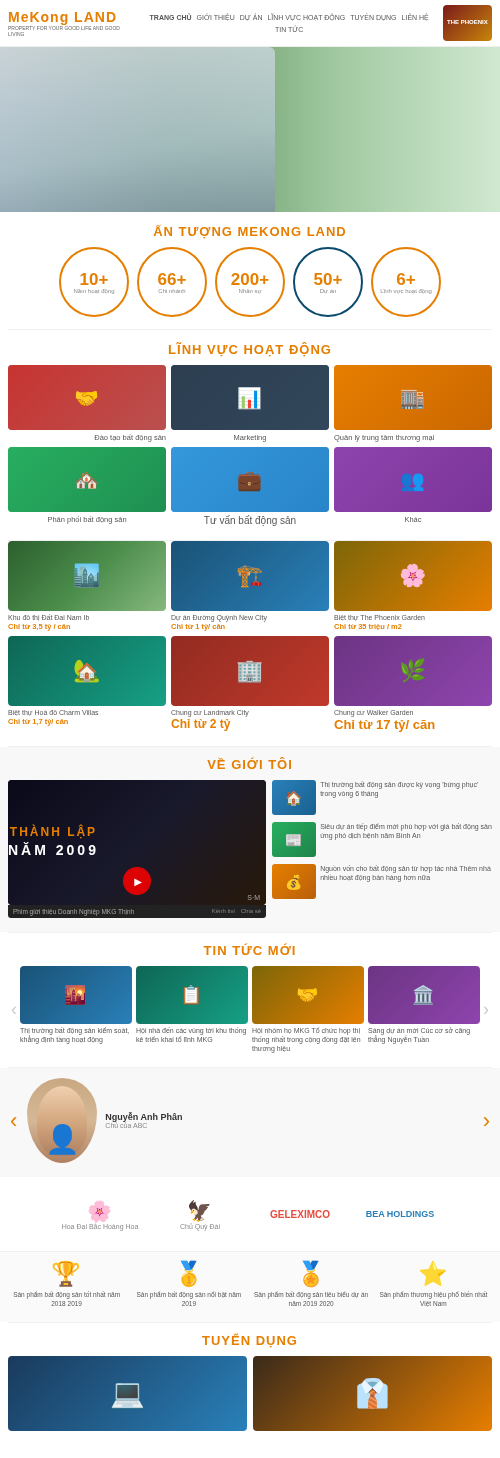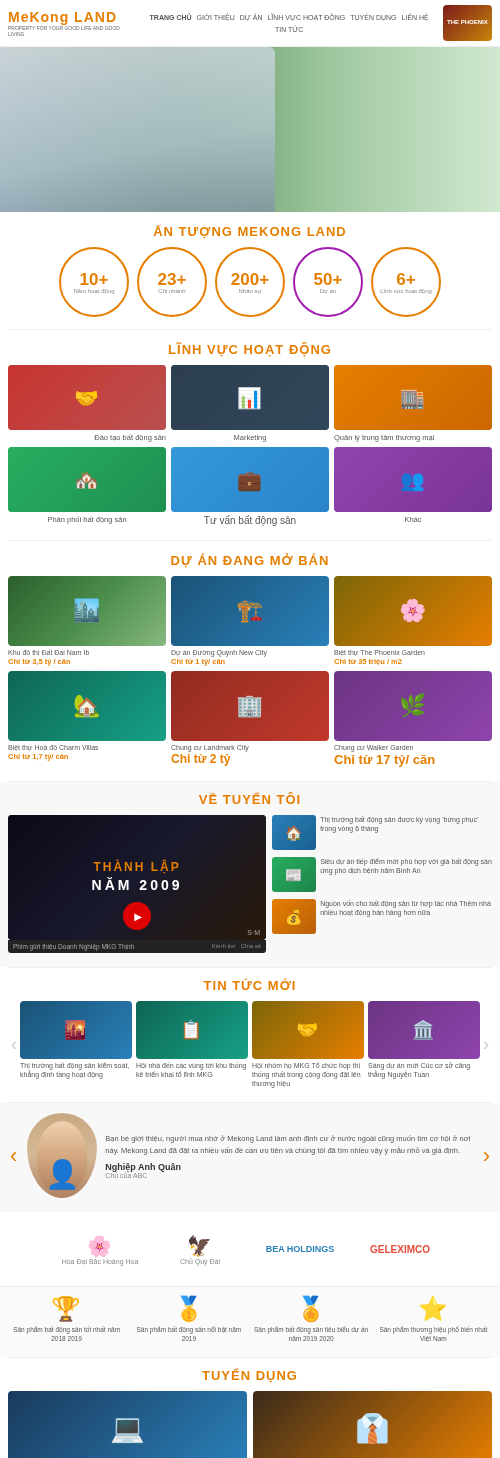--- a/index.html
+++ b/index.html
@@ -36,28 +36,28 @@
 </div>
 
 <div>
   <div style="text-align:center;font-size:13px;font-weight:bold;color:#e67e00;margin:12px 0 8px;letter-spacing:1px;">ẤN TƯỢNG MEKONG LAND</div>
   <div style="display:flex;justify-content:center;gap:8px;padding:0 8px 12px;">
     <div style="width:70px;height:70px;border-radius:50%;border:2px solid #e67e00;display:flex;flex-direction:column;align-items:center;justify-content:center;">
       <div style="font-size:17px;font-weight:bold;color:#e67e00;line-height:1;">10+</div>
       <div style="font-size:6px;color:#888;text-align:center;padding:0 4px;">Năm hoạt động</div>
     </div>
     <div style="width:70px;height:70px;border-radius:50%;border:2px solid #e67e00;display:flex;flex-direction:column;align-items:center;justify-content:center;">
-      <div style="font-size:17px;font-weight:bold;color:#e67e00;line-height:1;">23+</div>
+      <div style="font-size:17px;font-weight:bold;color:#e67e00;line-height:1;">66+</div>
       <div style="font-size:6px;color:#888;text-align:center;padding:0 4px;">Chi nhánh</div>
     </div>
     <div style="width:70px;height:70px;border-radius:50%;border:2px solid #e67e00;display:flex;flex-direction:column;align-items:center;justify-content:center;">
       <div style="font-size:17px;font-weight:bold;color:#e67e00;line-height:1;">200+</div>
       <div style="font-size:6px;color:#888;text-align:center;padding:0 4px;">Nhân sự</div>
     </div>
-    <div style="width:70px;height:70px;border-radius:50%;border:2px solid #a21caf;display:flex;flex-direction:column;align-items:center;justify-content:center;">
+    <div style="width:70px;height:70px;border-radius:50%;border:2px solid #0c4a6e;display:flex;flex-direction:column;align-items:center;justify-content:center;">
       <div style="font-size:17px;font-weight:bold;color:#e67e00;line-height:1;">50+</div>
       <div style="font-size:6px;color:#888;text-align:center;padding:0 4px;">Dự án</div>
     </div>
     <div style="width:70px;height:70px;border-radius:50%;border:2px solid #e67e00;display:flex;flex-direction:column;align-items:center;justify-content:center;">
       <div style="font-size:17px;font-weight:bold;color:#e67e00;line-height:1;">6+</div>
       <div style="font-size:6px;color:#888;text-align:center;padding:0 4px;">Lĩnh vực hoạt động</div>
     </div>
   </div>
 </div>
 
@@ -113,21 +113,20 @@
         </div>
       </div>
       <div style="font-size:7.5px;color:#555;text-align:center;margin-top:3px;">Khác</div>
     </div>
   </div>
 </div>
 
 <hr style="border:none;border-top:1px solid #f0f0f0;margin:0 8px;">
 
 <div>
-  <div style="text-align:center;font-size:13px;font-weight:bold;color:#e67e00;margin:12px 0 8px;letter-spacing:1px;">DỰ ÁN ĐANG MỞ BÁN</div>
   <div style="padding:0 8px 14px;">
     <div style="display:grid;grid-template-columns:1fr 1fr 1fr;gap:5px;margin-bottom:5px;">
       <div style="cursor:pointer;">
         <div style="width:100%;height:70px;border-radius:4px;background:linear-gradient(135deg,#2c5f2e,#4a8c4a,#87b87f);display:flex;align-items:center;justify-content:center;overflow:hidden;">
           <span style="font-size:22px;">🏙️</span>
         </div>
         <div style="font-size:7px;color:#555;margin-top:2px;line-height:1.3;">Khu đô thị Đất Đai Nam Ib</div>
         <div style="font-size:7.5px;color:#e67e00;font-weight:bold;">Chỉ từ 3,5 tỷ / căn</div>
       </div>
       <div style="cursor:pointer;">
@@ -167,25 +166,25 @@
         <div style="font-size:7px;color:#555;margin-top:2px;line-height:1.3;">Chung cư Walker Garden</div>
         <div style="font-size:13px;color:#e67e00;font-weight:bold;">Chỉ từ 17 tỷ/ căn</div>
       </div>
     </div>
   </div>
 </div>
 
 <hr style="border:none;border-top:1px solid #f0f0f0;margin:0 8px;">
 
 <div style="background:#f8f8f8;padding:10px 8px 14px;">
-  <div style="text-align:center;font-size:13px;font-weight:bold;color:#e67e00;margin-bottom:8px;letter-spacing:1px;">VỀ TUYỂN TÔI</div>
+  <div style="text-align:center;font-size:13px;font-weight:bold;color:#e67e00;margin-bottom:8px;letter-spacing:1px;">VỀ GIỚI TÔI</div>
   <div style="display:flex;gap:6px;">
 
     <div style="width:54%;cursor:pointer;">
-      <div style="width:100%;height:125px;background:#000000;border-radius:4px;display:flex;flex-direction:column;align-items:center;justify-content:center;position:relative;overflow:hidden;">
+      <div style="width:100%;height:125px;background:#000000;border-radius:4px;display:flex;flex-direction:column;align-items:flex-start;justify-content:center;position:relative;overflow:hidden;">
         <div style="position:absolute;inset:0;background:linear-gradient(135deg,#0a0a1a,#1a1a2e,#2a1a0a);opacity:0.95;"></div>
         <div style="position:relative;z-index:2;text-align:center;">
           <div style="font-size:12px;font-weight:bold;color:#e67e00;letter-spacing:2px;line-height:1.4;">THÀNH LẬP</div>
           <div style="font-size:14px;font-weight:bold;color:#fff;letter-spacing:3px;line-height:1.4;">NĂM 2009</div>
         </div>
         <div style="position:absolute;bottom:10px;left:50%;transform:translateX(-50%);width:28px;height:28px;background:rgba(255,0,0,0.85);border-radius:50%;display:flex;align-items:center;justify-content:center;z-index:3;">
           <span style="font-size:10px;color:#fff;margin-left:2px;">▶</span>
         </div>
         <div style="position:absolute;bottom:4px;right:6px;font-size:7px;color:#aaa;z-index:3;">S·M</div>
       </div>
@@ -247,22 +246,21 @@
 
 <div style="background:#f8f8f8;padding:10px 8px 14px;">
   <div style="display:flex;align-items:center;gap:8px;">
     <span style="font-size:22px;color:#e67e00;cursor:pointer;padding:0 2px;">‹</span>
     <div style="width:70px;height:85px;border-radius:50% 50% 50% 50% / 40% 40% 60% 60%;background:linear-gradient(to bottom,#c8a882,#d4b896,#b08060);flex-shrink:0;display:flex;align-items:center;justify-content:center;overflow:hidden;">
       <div style="width:50px;height:70px;background:linear-gradient(to bottom,#f0d0b0,#d4a880,#b08060);border-radius:50% 50% 40% 40%;display:flex;align-items:flex-end;justify-content:center;">
         <span style="font-size:28px;">👤</span>
       </div>
     </div>
     <div style="flex:1;">
-      <div style="font-size:7.5px;color:#555;line-height:1.6;margin-bottom:5px;">Bạn bè giới thiệu, người mua nhớ ở Mekong Land làm anh định cư ở nước ngoài cũng muốn tìm cơ hội ở nơi này. Mekong Land đã đặt ra nhiều vấn đề cần ưu tiên và chúng tôi đã tìm nhiều vậy ý mẫu nhỏ và giá định.</div>
-      <div style="font-size:9px;font-weight:bold;color:#333;">Nghiệp Anh Quân</div>
+      <div style="font-size:9px;font-weight:bold;color:#333;">Nguyễn Anh Phân</div>
       <div style="font-size:7px;color:#888;">Chủ của ABC</div>
     </div>
     <span style="font-size:22px;color:#e67e00;cursor:pointer;padding:0 2px;">›</span>
   </div>
 </div>
 
 <div style="padding:12px 8px;display:flex;flex-wrap:wrap;justify-content:center;gap:10px;align-items:center;border-bottom:1px solid #f0f0f0;">
   <div style="width:90px;height:50px;display:flex;align-items:center;justify-content:center;cursor:pointer;">
     <div style="text-align:center;">
       <div style="font-size:20px;">🌸</div>
@@ -270,26 +268,26 @@
     </div>
   </div>
   <div style="width:90px;height:50px;display:flex;align-items:center;justify-content:center;cursor:pointer;">
     <div style="text-align:center;">
       <div style="font-size:20px;">🦅</div>
       <div style="font-size:7px;color:#888;">Chủ Quỳ Đài</div>
     </div>
   </div>
   <div style="width:90px;height:50px;display:flex;align-items:center;justify-content:center;cursor:pointer;">
     <div style="text-align:center;">
-      <div style="font-size:9px;font-weight:bold;color:#2980b9;">BEA HOLDINGS</div>
+      <div style="font-size:10px;font-weight:bold;color:#e74c3c;">GELEXIMCO</div>
     </div>
   </div>
   <div style="width:90px;height:50px;display:flex;align-items:center;justify-content:center;cursor:pointer;">
     <div style="text-align:center;">
-      <div style="font-size:10px;font-weight:bold;color:#e74c3c;">GELEXIMCO</div>
+      <div style="font-size:9px;font-weight:bold;color:#2980b9;">BEA HOLDINGS</div>
     </div>
   </div>
 </div>
 
 <div style="background:#fafafa;padding:8px 8px 14px;display:flex;gap:5px;justify-content:center;">
   <div style="flex:1;text-align:center;">
     <div style="font-size:24px;margin-bottom:3px;">🏆</div>
     <div style="font-size:6.5px;color:#555;line-height:1.3;">Sản phẩm bất động sản tốt nhất năm 2018 2019</div>
   </div>
   <div style="flex:1;text-align:center;">

